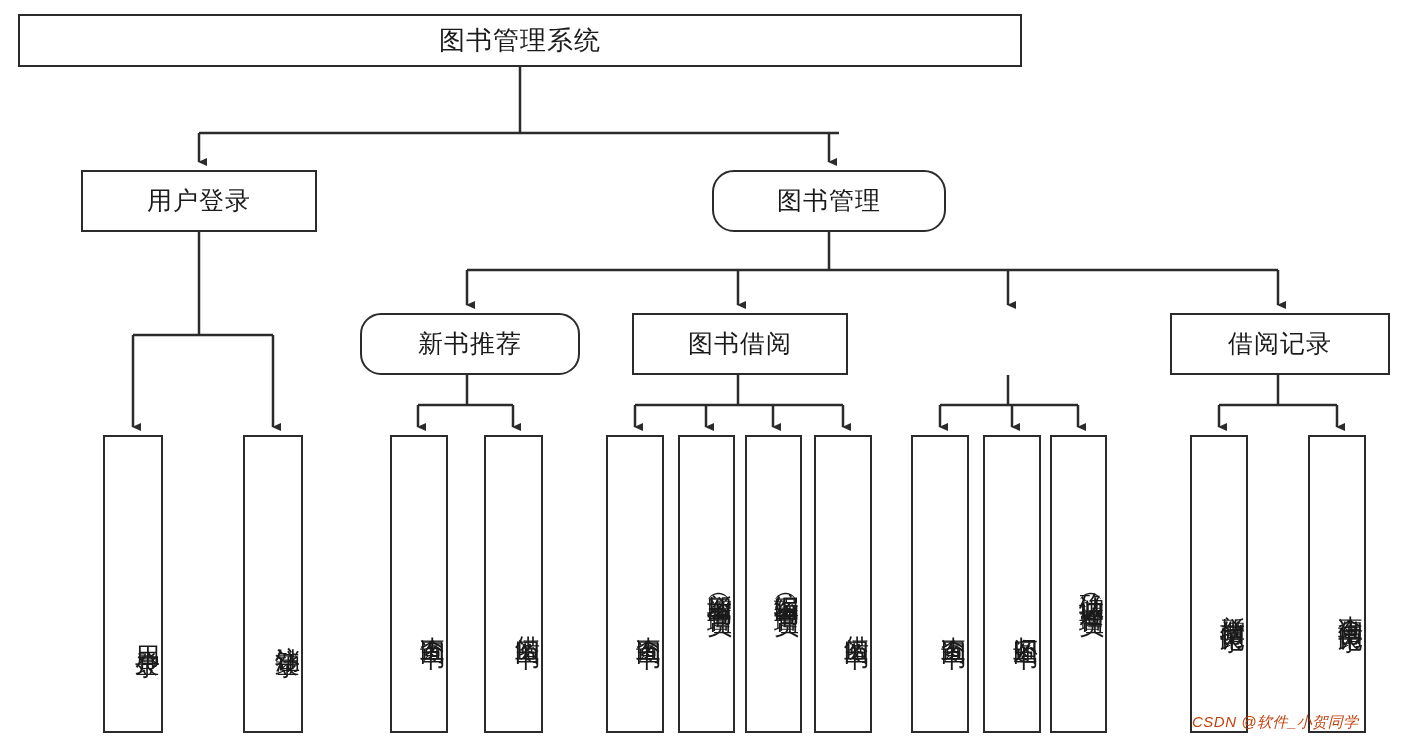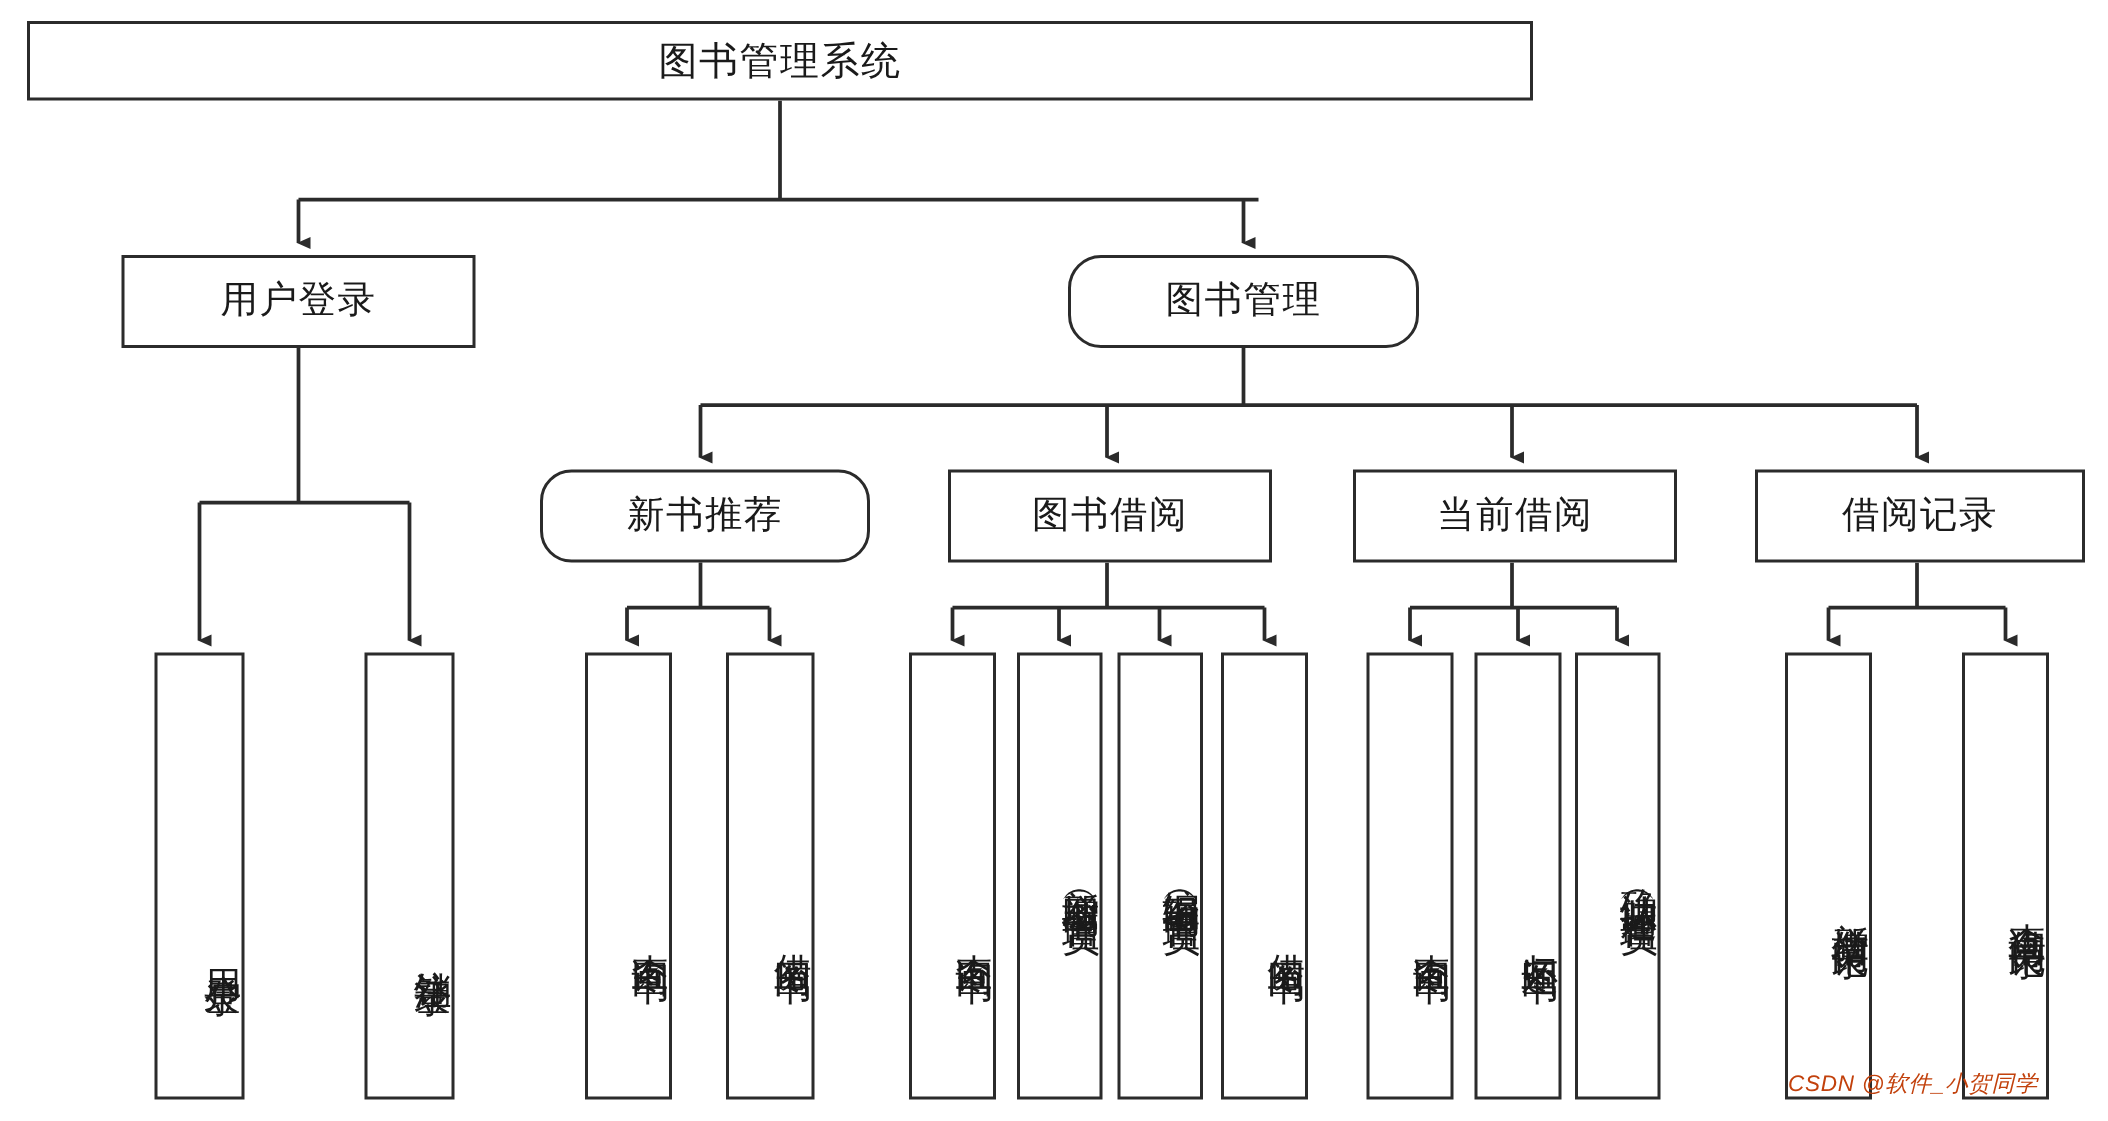--- a/index.html
+++ b/index.html
@@ -123,21 +123,20 @@
     </g>
   </svg>
 
   <div class="node node-h node-root" style="left:18px; top:14px; width:1004px; height:53px;">图书管理系统</div>
 
   <div class="node node-h" style="left:81px; top:170px; width:236px; height:62px;">用户登录</div>
   <div class="node node-h" style="left:712px; top:170px; width:234px; height:62px;border-radius:22px;">图书管理</div>
 
   <div class="node node-h" style="left:360px; top:313px; width:220px; height:62px;border-radius:21px;">新书推荐</div>
   <div class="node node-h" style="left:632px; top:313px; width:216px; height:62px;">图书借阅</div>
-  <div class="node node-h" style="left:902px; top:313px; width:216px; height:62px;">当前借阅</div>
   <div class="node node-h" style="left:1170px; top:313px; width:220px; height:62px;">借阅记录</div>
 
   <div class="node node-v" style="left:103px; top:435px; width:60px; height:298px; padding-top:96px;">用户登录</div>
   <div class="node node-v" style="left:243px; top:435px; width:60px; height:298px; padding-top:96px;">注销登录</div>
 
   <div class="node node-v" style="left:390px; top:435px; width:58px; height:298px; padding-top:76px;">查询图书</div>
   <div class="node node-v" style="left:484px; top:435px; width:59px; height:298px; padding-top:76px;">借阅图书</div>
 
   <div class="node node-v" style="left:606px; top:435px; width:58px; height:298px; padding-top:76px;">查询图书</div>
   <div class="node node-v tall" style="left:678px; top:435px; width:57px; height:298px;">新增图书（管理员）</div>

